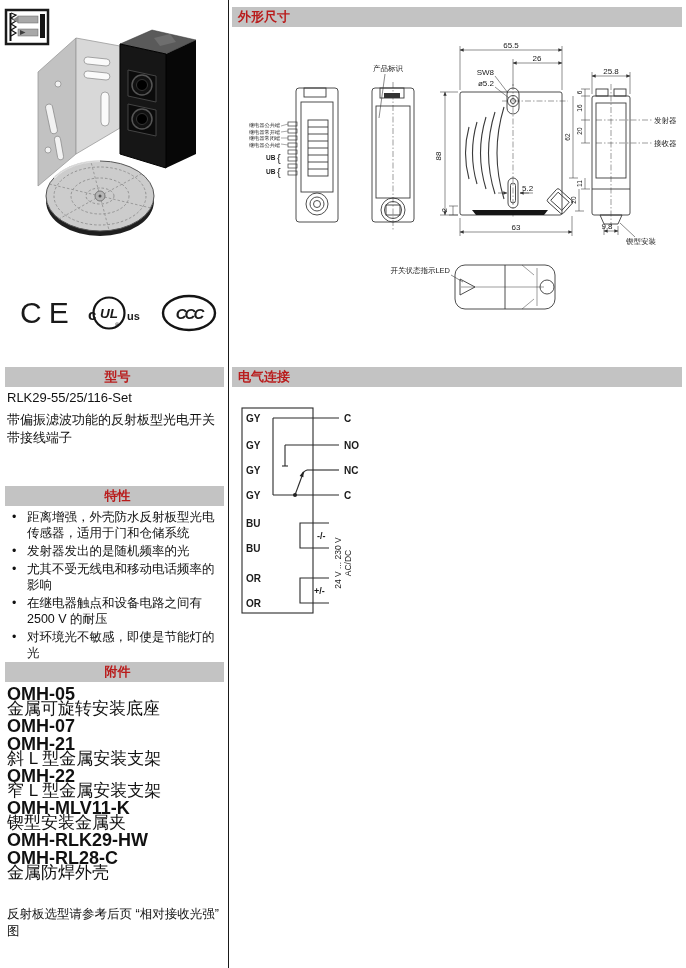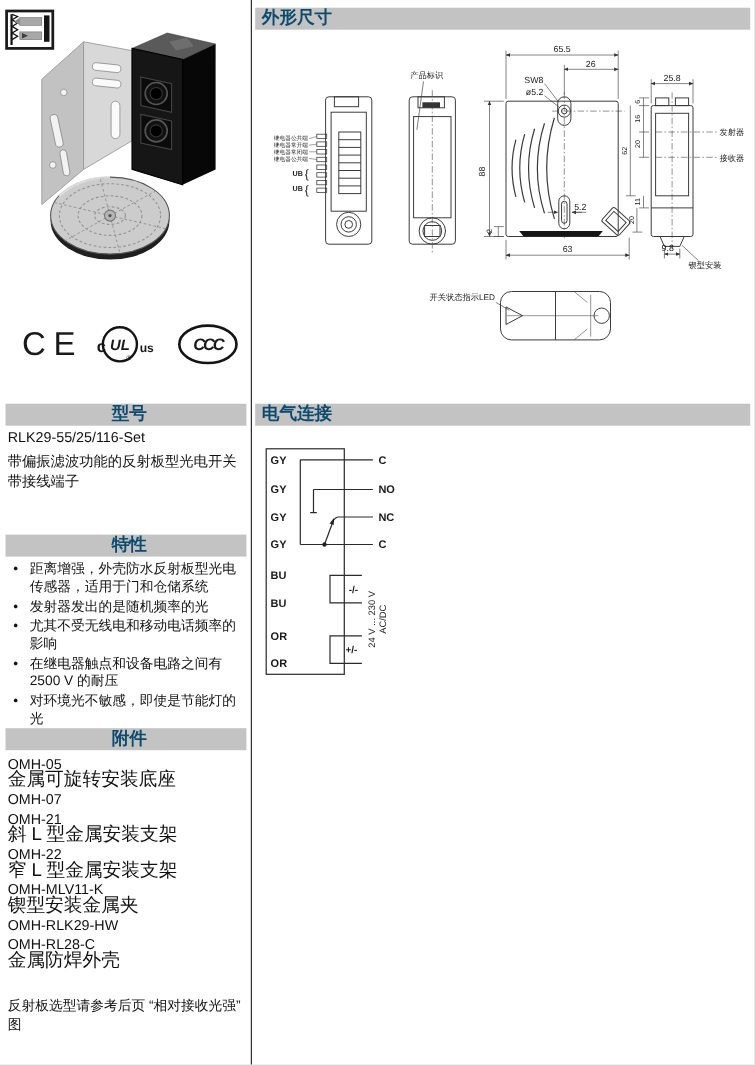--- a/index.html
+++ b/index.html
@@ -1,31 +1,31 @@
 <!DOCTYPE html>
 <html><head>
 <meta charset="utf-8">
 <style>
   html,body{margin:0;padding:0;background:#e8e8e8;}
   #page{position:relative;width:686px;height:968px;background:#ffffff;
         font-family:"Liberation Sans",sans-serif;color:#111;overflow:hidden;
         outline:1px solid #c9c9c9;margin:0 auto;}
   .hdr{position:absolute;background:#c3c3c3;height:20px;line-height:20px;
-       font-weight:bold;font-size:16px;padding-left:6px;box-sizing:border-box;color:#0c4a6e;}
+       font-weight:bold;font-size:13px;padding-left:6px;box-sizing:border-box;color:#b91c1c;}
   .hdr-left{left:5px;width:219px;text-align:center;}
   .hdr-right{left:232px;width:450px;}
   .divider{position:absolute;left:228px;top:0;width:1px;height:968px;background:#1a1a1a;}
   .model-no{position:absolute;left:7px;top:390px;width:216px;font-size:13px;font-weight:normal;}
   .model-desc{position:absolute;left:7px;top:411px;width:216px;font-size:13px;line-height:18px;}
   .features{position:absolute;left:7px;top:509px;width:217px;}
   .feature{position:relative;padding-left:20px;font-size:12.5px;line-height:16px;margin-bottom:2px;}
   .feature::before{content:"\2022";position:absolute;left:5px;top:0;}
   .accs{position:absolute;left:7px;top:687px;width:216px;}
   .acc{margin-bottom:3px;}
-  .acc .m{font-weight:normal;font-size:13px;line-height:15px;}
+  .acc .m{font-weight:bold;font-size:18px;line-height:15px;}
   .acc .d{font-size:17px;line-height:14px;}
   .note{position:absolute;left:7px;top:906px;width:216px;font-size:12.5px;line-height:17px;}
   svg{position:absolute;}
   svg text{font-family:"Liberation Sans",sans-serif;fill:#1a1a1a;}
   .dim-t{font-size:8px;}
   .lab-t{font-size:7.5px;}
   .tiny-t{font-size:5.2px;}
 </style>
 </head>
 <body>

